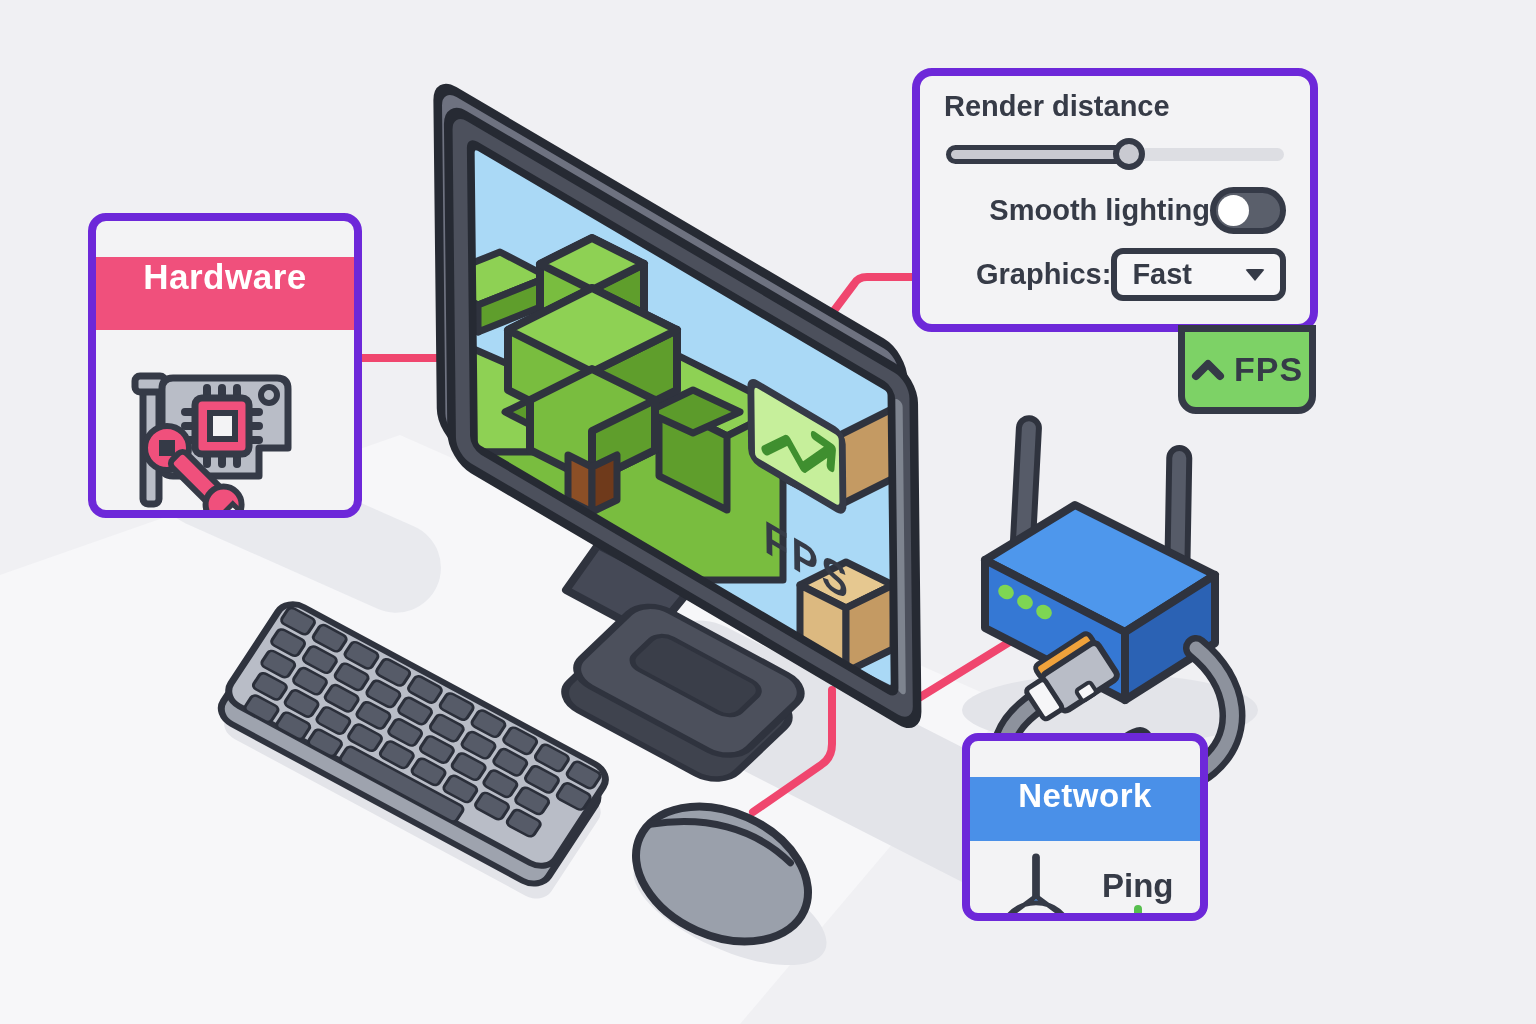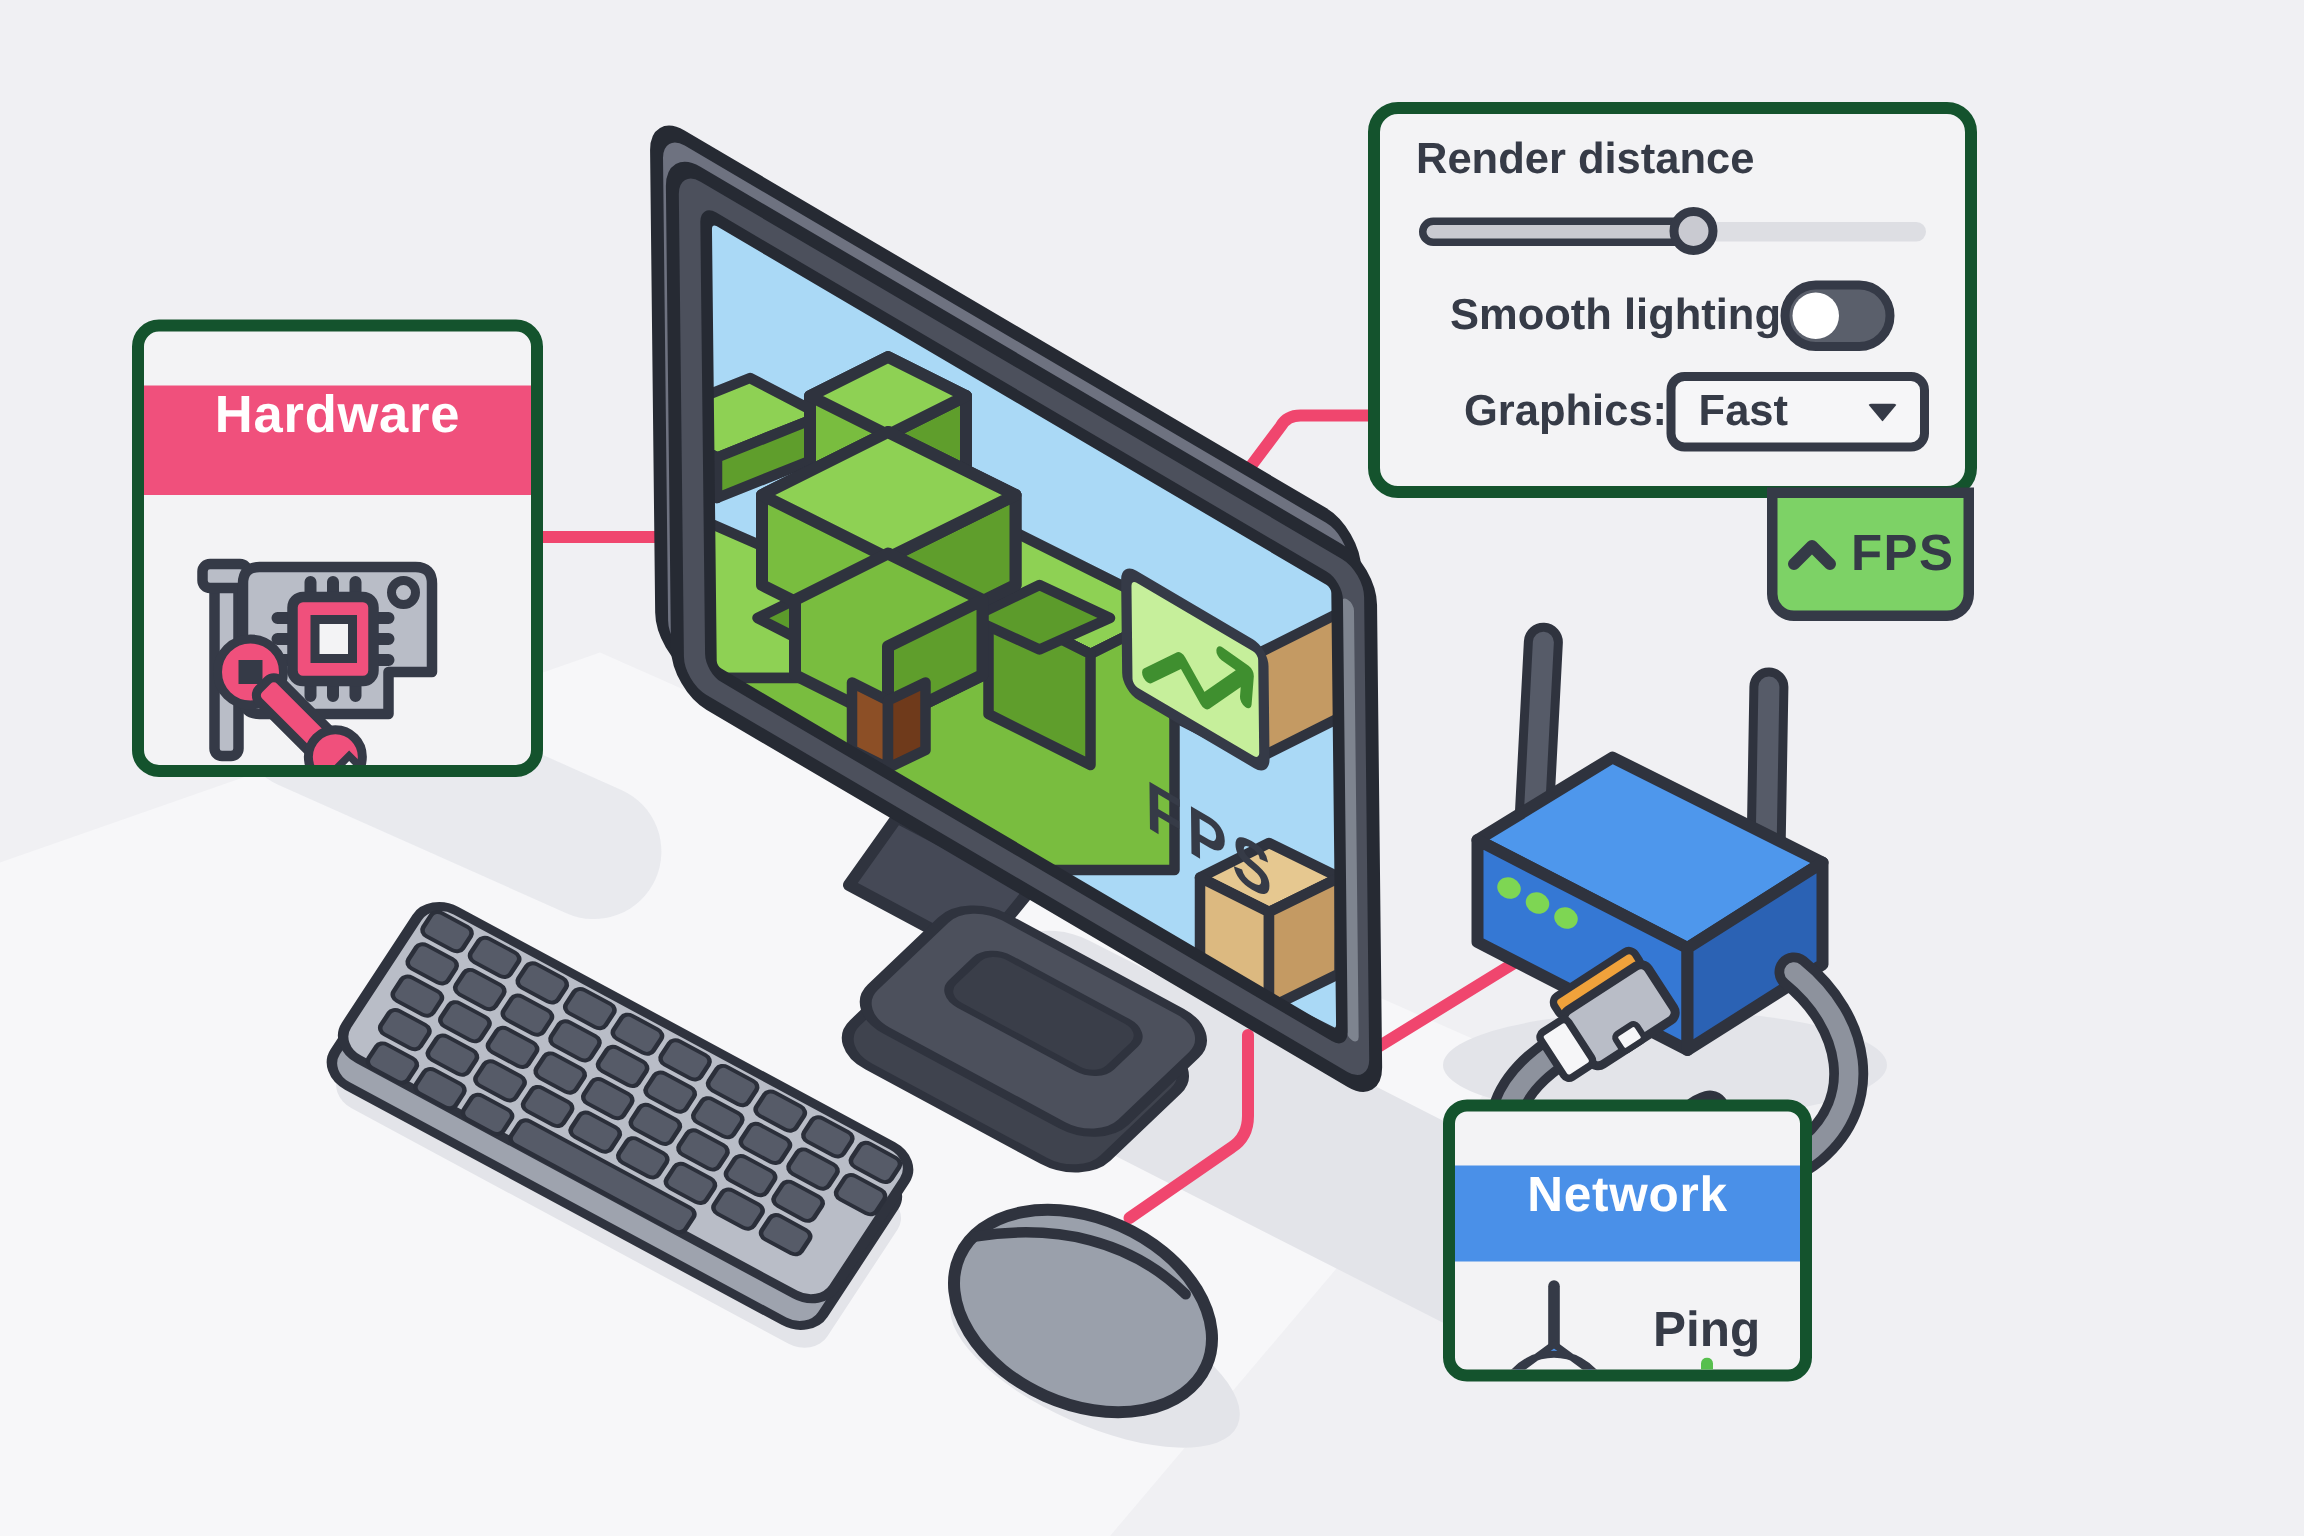--- a/index.html
+++ b/index.html
@@ -1,34 +1,34 @@
 <!DOCTYPE html>
 <html style="--slider-pos: 54%;"><head>
 <meta charset="utf-8">
 <style>
   * { margin:0; padding:0; box-sizing:border-box; }
   html,body { width:1536px; height:1024px; }
   body { font-family:"Liberation Sans", sans-serif; background:#f0f0f3; overflow:hidden; }
   #stage { position:relative; width:1536px; height:1024px; background:#f0f0f3; }
   #art { position:absolute; left:0; top:0; }
 
-  .card { position:absolute; background:#f3f3f5; border:8px solid #14532d; border-radius:18px; overflow:hidden; }
+  .card { position:absolute; background:#f3f3f5; border:8px solid #6d28d9; border-radius:18px; overflow:hidden; }
   .card-header { display:flex; align-items:flex-start; justify-content:center; color:#ffffff;
                  font-weight:bold; font-size:35px; letter-spacing:0.5px;margin-top:36px; }
 
   
   #hardware-card { left:88px; top:213px; width:274px; height:305px; }
   #hardware-card .card-header { height:73px; background:#f0507c; }
   #hardware-card .card-body { height:216px; display:flex; align-items:center; justify-content:center; }
 
   
   #settings-panel { left:912px; top:68px; width:406px; height:264px; border-radius:20px;
                     padding:14px 24px 0 24px; }
   .panel-label { font-size:29px; font-weight:bold; color:#363b47; }
-  .panel-row { display:flex; align-items:center; justify-content:center; }
+  .panel-row { display:flex; align-items:center; justify-content:flex-end; }
 
   #slider { position:relative; margin-top:16px; height:30px; }
   #slider-track { position:absolute; left:2px; right:2px; top:9px; height:13px; border-radius:8px; background:#dddee3; }
   #slider-fill { position:absolute; left:2px; top:6px; width:var(--slider-pos,54%); height:19px;
                  border-radius:10px; background:#c9cad1; border:5px solid #353a47; }
   #slider-thumb { position:absolute; top:-1px; left:calc(var(--slider-pos,54%) - 16px); width:32px; height:32px;
                   border-radius:50%; background:#c9cad1; border:6px solid #353a47; }
 
   #lighting-row { margin-top:18px; }
   #toggle { width:76px; height:47px; border-radius:25px; background:#5a5f6b; border:6px solid #353a47;

